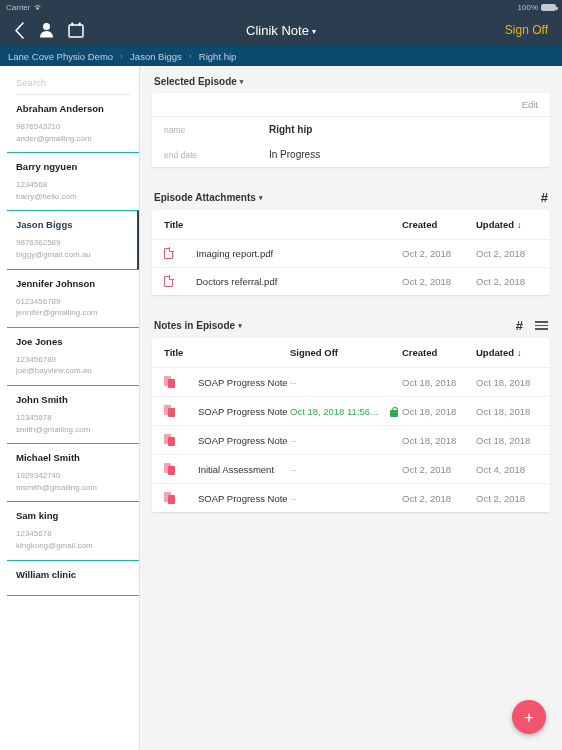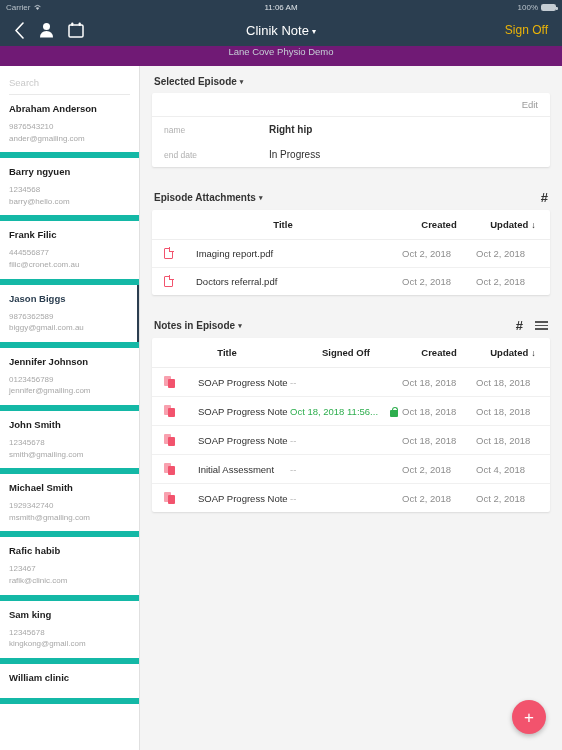--- a/index.html
+++ b/index.html
@@ -39,44 +39,44 @@
   .nav-icons { display: flex; align-items: center; gap: 14px; }
   .nav-title {
     position: absolute; left: 0; right: 0; text-align: center;
     font-size: 13px; color: #fff; pointer-events: none;
   }
   .nav-title .caret { font-size: 8px; margin-left: 3px; vertical-align: middle; }
   .signoff { margin-left: auto; font-size: 12px; color: #eab308; position: relative; z-index: 2; }
 
   
   .breadcrumb {
-    height: 20px; background: #701a75; color: #c6cfd6;
+    height: 20px; background: #0c4a6e; color: #c6cfd6;
     display: flex; align-items: center; gap: 7px;
-    padding: 0 8px; font-size: 9.5px; flex-direction: column;
+    padding: 0 8px; font-size: 9.5px;
   }
   .breadcrumb .sep { color: #8b99a5; font-size: 9px; }
 
   
   .content { display: flex; height: calc(750px - 66px); }
 
   
   .sidebar {
     width: 140px; background: #ffffff;
     border-right: 1px solid #e0e0e0;
-    overflow: hidden; position: relative;
+    overflow: hidden; position: relative; padding-left: 7px;
   }
   .search-wrap { padding: 6px 9px 0 9px; }
   .search-input {
     width: 100%; border: none; border-bottom: 1px solid #e9e9e9;
     font-size: 9.5px; color: #333; padding: 2px 0 6px 0;
     font-family: "Liberation Sans", sans-serif; outline: none; background: transparent;
   }
   .search-input::placeholder { color: #c9c9c9; }
   .patient {
-    padding: 8px 9px 8px 9px; border-bottom: 6px solid #14b8a6;
+    padding: 8px 9px 8px 9px; border-bottom: 1px solid #14b8a6;
     position: relative;
   }
   .patient .pname { font-size: 9.5px; font-weight: bold; color: #1d1d1d; margin-bottom: 7px; }
   .patient .pmeta { font-size: 8px; color: #a8a8a8; line-height: 1.45; }
   .patient.selected .pname { color: #2b3e50; }
   .patient.selected::after {
     content: ""; position: absolute; right: 0; top: 0; bottom: 0;
     width: 2.5px; background: #2b3e50;
   }
 
@@ -114,21 +114,21 @@
   }
   .ep-edit { font-size: 9.5px; color: #9a9a9a; }
   .ep-row { display: flex; align-items: center; padding: 7px 12px; }
   .ep-label { width: 105px; font-size: 8.5px; color: #b0b0b0; }
   .ep-value { font-size: 10px; color: #2f2f2f; }
   .ep-value.bold { font-weight: bold; }
 
   
   table { width: 100%; border-collapse: collapse; }
   thead th {
-    text-align: center; font-size: 9.5px; font-weight: bold; color: #222;
+    text-align: left; font-size: 9.5px; font-weight: bold; color: #222;
     padding: 9px 0 9px 0; border-bottom: 1px solid #eeeeee;
   }
   thead th:first-child { padding-left: 12px; }
   tbody td {
     font-size: 9.5px; color: #8d8d8d; padding: 8px 0;
     border-bottom: 1px solid #f0f0f0;
   }
   tbody tr:last-child td { border-bottom: none; }
   tbody td:first-child { padding-left: 12px; color: #2f2f2f; }
   .title-cell { display: flex; align-items: center; gap: 23px; }
@@ -191,21 +191,20 @@
 <body>
 
 <div class="statusbar">
   <div class="sb-left">
     <span>Carrier</span>
     <svg width="9" height="8" viewBox="0 0 10 8">
       <path d="M5 7.2 L3.1 5.0 Q5 3.4 6.9 5.0 Z" fill="#c4ccd3"></path>
       <path d="M1.8 3.6 Q5 0.8 8.2 3.6" stroke="#c4ccd3" stroke-width="1.1" fill="none"></path>
     </svg>
   </div>
-  <div class="sb-center">11:06 AM</div>
   <div class="sb-right">
     <span>100%</span>
     <span class="battery">
         <i></i>
       </span>
   </div>
 </div>
 
 <div class="navbar">
   <div class="nav-icons">
@@ -246,49 +245,44 @@
         <div class="patient">
           <div class="pname">Abraham Anderson</div>
           <div class="pmeta">9876543210</div>
           <div class="pmeta">ander@gmailing.com</div>
         </div>
         <div class="patient">
           <div class="pname">Barry ngyuen</div>
           <div class="pmeta">1234568</div>
           <div class="pmeta">barry@hello.com</div>
         </div>
-        <div class="patient">
-          <div class="pname">Frank Filic</div>
-          <div class="pmeta">444556877</div>
-          <div class="pmeta">filic@cronet.com.au</div>
-        </div>
         <div class="patient selected">
           <div class="pname">Jason Biggs</div>
           <div class="pmeta">9876362589</div>
           <div class="pmeta">biggy@gmail.com.au</div>
         </div>
         <div class="patient">
           <div class="pname">Jennifer Johnson</div>
           <div class="pmeta">0123456789</div>
           <div class="pmeta">jennifer@gmailing.com</div>
         </div>
         <div class="patient">
+          <div class="pname">Joe Jones</div>
+          <div class="pmeta">123456789</div>
+          <div class="pmeta">joe@bayview.com.au</div>
+        </div>
+        <div class="patient">
           <div class="pname">John Smith</div>
           <div class="pmeta">12345678</div>
           <div class="pmeta">smith@gmailing.com</div>
         </div>
         <div class="patient">
           <div class="pname">Michael Smith</div>
           <div class="pmeta">1929342740</div>
           <div class="pmeta">msmith@gmailing.com</div>
-        </div>
-        <div class="patient">
-          <div class="pname">Rafic habib</div>
-          <div class="pmeta">123467</div>
-          <div class="pmeta">rafik@clinic.com</div>
         </div>
         <div class="patient">
           <div class="pname">Sam king</div>
           <div class="pmeta">12345678</div>
           <div class="pmeta">kingkong@gmail.com</div>
         </div>
         <div class="patient">
           <div class="pname">William  clinic</div>
         </div>
       </div>

